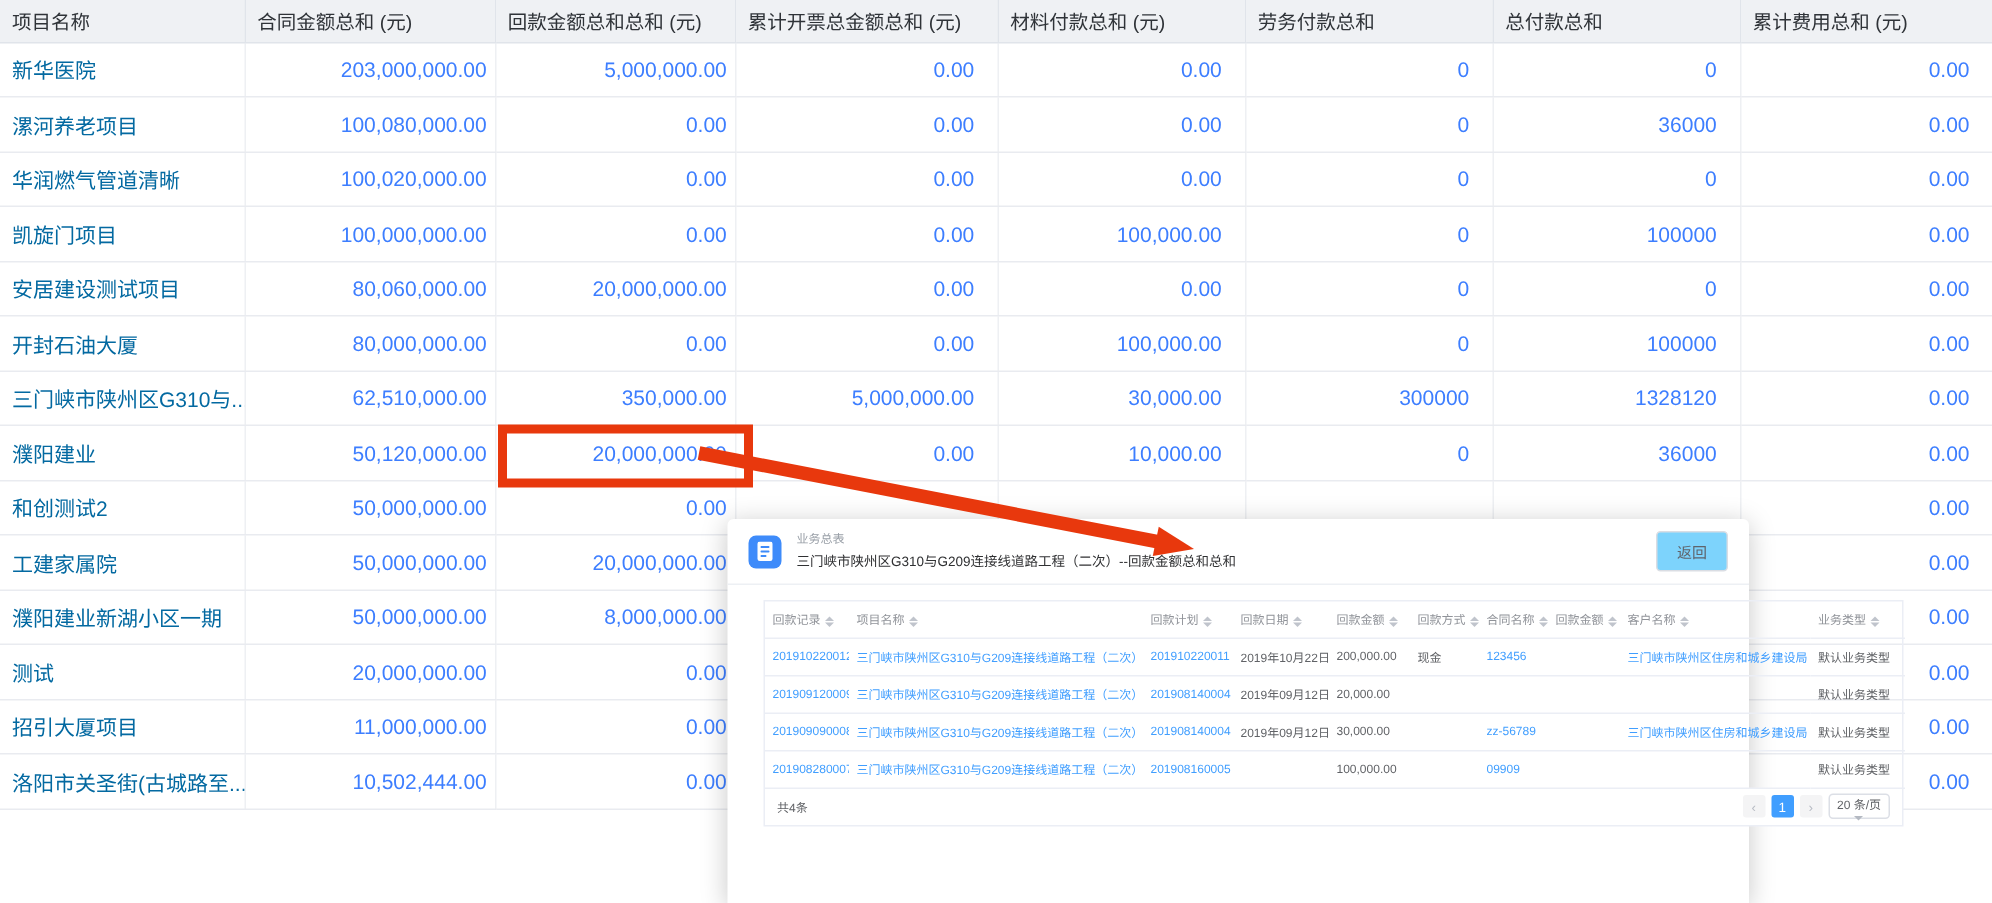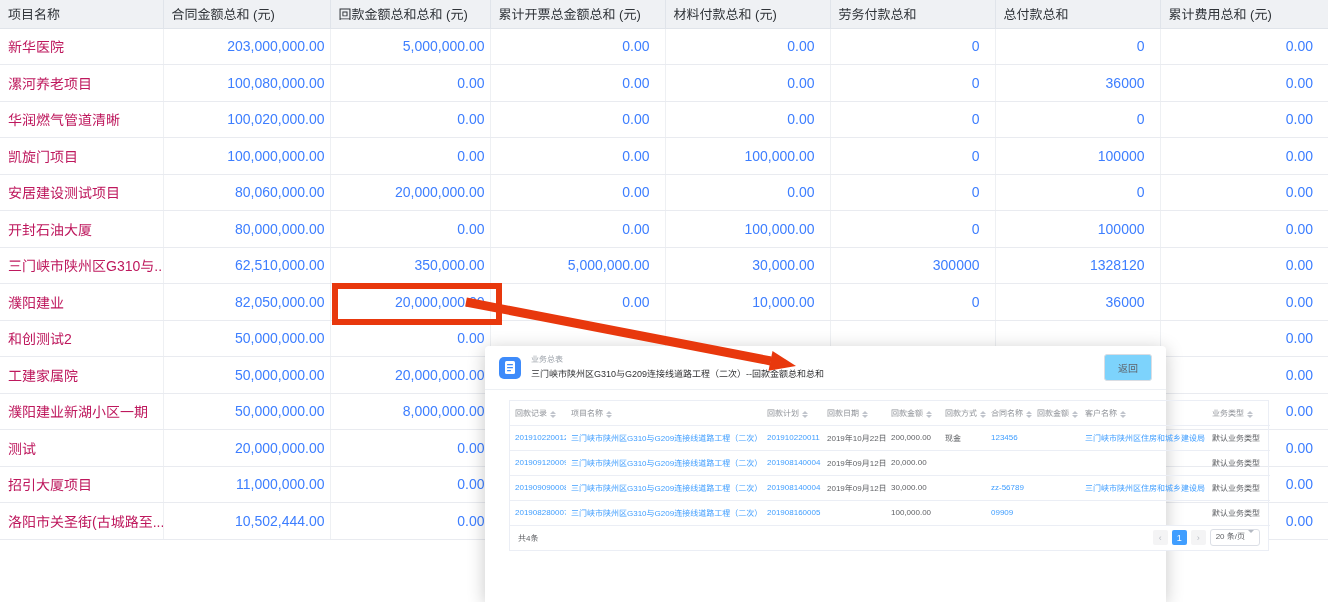--- a/index.html
+++ b/index.html
@@ -11,21 +11,21 @@
   .main-table { position:absolute; top:0; left:0; width:1328px; border-collapse:collapse; table-layout:fixed; }
   .main-table thead tr { height:28px; }
   .main-table thead th { background:#eff1f4; font-size:13px; font-weight:400; color:#2f3338;
      text-align:left; padding:0 8px; border-right:1px solid #e0e4ea; border-bottom:1px solid #e0e4ea;
      white-space:nowrap; overflow:hidden; }
   .main-table thead th:last-child { border-right:none;margin-left:37px; }
   .main-table tbody tr { height:36.5px; }
   .main-table tbody td { font-size:14px; border-bottom:1px solid #e9ebf0; border-right:1px solid #eef0f3;
      white-space:nowrap; overflow:hidden; background:#fff; }
   .main-table tbody td:last-child { border-right:none; }
-  .main-table td.name { color:#be185d; padding-left:8px; }
+  .main-table td.name { color:#0369a1; padding-left:8px; }
   .main-table td.num { color:#3d7eff; text-align:right; padding-right:15px; cursor:pointer; }
   .main-table td.num.tight { padding-right:5px; }
 
   
   .highlight-box { position:absolute; left:332px; top:283px; width:170px; height:42px;
      border:6px solid #e8380d; z-index:35; pointer-events:none; }
   .arrow-svg { position:absolute; left:0; top:0; width:1328px; height:602px; z-index:40; pointer-events:none; }
 
   
   .popup { position:absolute; left:485px; top:346px; width:681px; height:256px; background:#fff;
@@ -56,21 +56,21 @@
   .sorter i.dn { border-top:3.5px solid #c0c4cc; }
 
   .ptable-footer { display:flex; justify-content:space-between; align-items:center; height:24px;
      padding:0 8px; font-size:8px; color:#606266; background:#fff; }
   .pager { display:flex; align-items:center; gap:4px; }
   .pg-btn { min-width:15px; height:15px; border:none; border-radius:2px; background:#f4f4f5;
      color:#b8bcc4; font-size:9px; line-height:14px; text-align:center; cursor:pointer; padding:0 3px;
      font-family:inherit; }
   .pg-btn.active { background:#409eff; color:#fff; }
   .size-select { height:17px; border:1px solid #dcdfe6; border-radius:3px; background:#fff;
-     display:flex; gap:3px; padding:0 5px; font-size:8px; color:#606266; cursor:pointer; }
+     display:flex; align-items:center; gap:3px; padding:0 5px; font-size:8px; color:#606266; cursor:pointer;flex-direction:column; }
   .caret-down { width:0; height:0; border-left:3px solid transparent; border-right:3px solid transparent;
      border-top:3.5px solid #b4b9c2; }
 </style>
 </head>
 <body>
 
 <div class="screen">
 
   <table class="main-table">
     <colgroup>
@@ -161,21 +161,21 @@
           <td class="num tight">62,510,000.00</td>
           <td class="num tight">350,000.00</td>
           <td class="num">5,000,000.00</td>
           <td class="num">30,000.00</td>
           <td class="num">300000</td>
           <td class="num">1328120</td>
           <td class="num">0.00</td>
         </tr>
         <tr>
           <td class="name">濮阳建业</td>
-          <td class="num tight">82,050,000.00</td>
+          <td class="num tight">50,120,000.00</td>
           <td class="num tight">20,000,000.00</td>
           <td class="num">0.00</td>
           <td class="num">10,000.00</td>
           <td class="num">0</td>
           <td class="num">36000</td>
           <td class="num">0.00</td>
         </tr>
         <tr>
           <td class="name">和创测试2</td>
           <td class="num tight">50,000,000.00</td>

